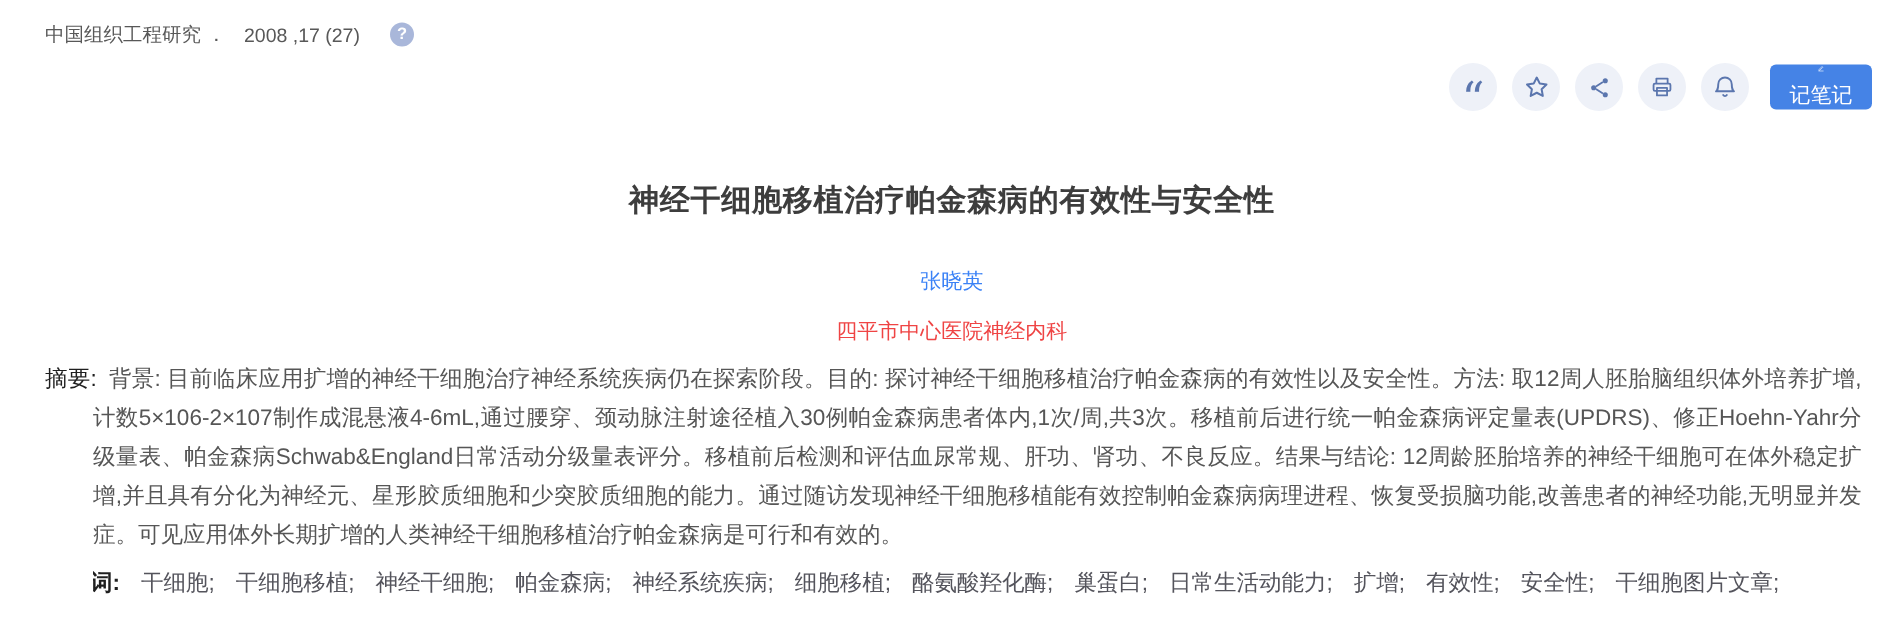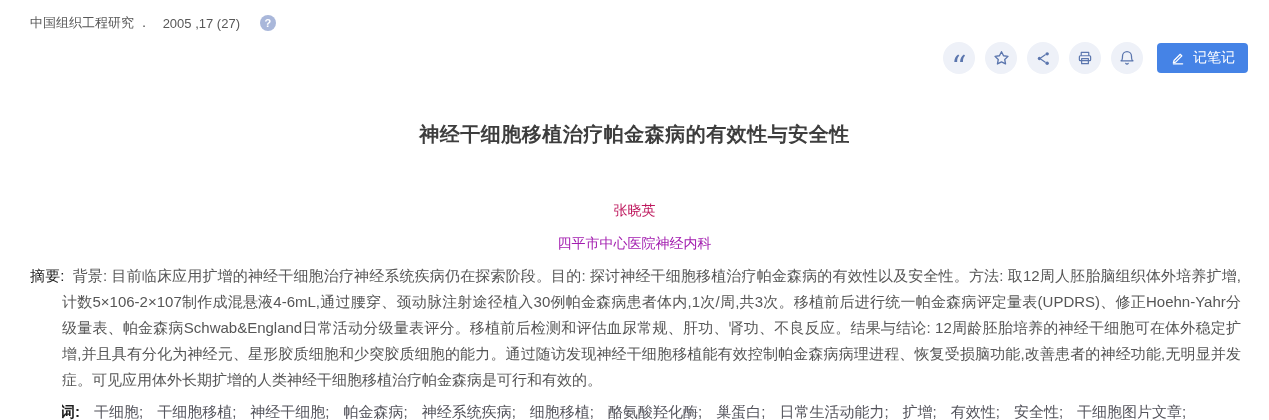--- a/index.html
+++ b/index.html
@@ -19,43 +19,43 @@
   
   .toolbar-row { display:flex; align-items:center; justify-content:flex-end;
     gap:10px; padding-right:21px; margin-top:10px; }
   .icon-circle { width:32px; height:32px; border-radius:50%; background:#eef1f8;
     display:flex; align-items:center; justify-content:center; cursor:pointer; }
   .icon-circle svg { display:block; }
   .quote-glyph { font-family:"DejaVu Serif", serif; font-size:30px; color:#5b76ae;
     line-height:0; transform:translateY(9px); }
   .note-btn { height:30px; display:flex; align-items:center; gap:7px; background:#4583e6;
     border:none; border-radius:4px; color:#ffffff; font-size:14px; padding:0 13px;
-    cursor:pointer; margin-left:4px; font-family:"Liberation Sans", sans-serif; }
+    cursor:pointer; margin-left:4px; font-family:"Liberation Sans", sans-serif;flex-direction:column; }
 
   
   .title { text-align:center; margin-top:44px; font-size:20px; line-height:32px;
     font-weight:600; color:#3d3d3d; letter-spacing:0.5px; }
-  .author { text-align:center; margin-top:52px; font-size:14px; color:#be185d; cursor:pointer; }
-  .affiliation { text-align:center; margin-top:15px; font-size:14px; color:#a21caf; cursor:pointer; }
+  .author { text-align:center; margin-top:29px; font-size:14px; color:#3b82f6; cursor:pointer; }
+  .affiliation { text-align:center; margin-top:15px; font-size:14px; color:#ef4444; cursor:pointer; }
 
   .abstract-row { margin:10px 28px 0 62px; text-indent:-32px; text-align:justify;
     font-size:15px; line-height:26px; color:#565656; }
   .abstract-label { font-weight:normal; color:#1f1f1f; margin-right:8px; }
 
   .keywords-row { margin:6px 28px 0 62px; text-indent:-32px; font-size:15px;
     line-height:26px; color:#54545c; white-space:nowrap; overflow:hidden; }
   .keywords-label { font-weight:bold; color:#1f1f1f; margin-right:14px; }
   .keyword { margin-right:14px; cursor:pointer; }
 </style>
 </head>
 <body>
 
 <div class="header-row">
   <span class="journal">中国组织工程研究 ．</span>
-  <span class="issue">2005 ,17 (27)</span>
+  <span class="issue">2008 ,17 (27)</span>
   <span class="help-circle">?</span>
 </div>
 
 <div class="toolbar-row">
   <span class="icon-circle">
     <span class="quote-glyph">“</span>
   </span>
   <span class="icon-circle">
     <svg width="19" height="19" viewBox="0 0 24 24" fill="none" stroke="#5b76ae" stroke-width="1.7" stroke-linejoin="round">
       <polygon points="12 3.4 14.6 8.5 20.2 9.3 16.1 13.3 17.1 18.9 12 16.2 6.9 18.9 7.9 13.3 3.8 9.3 9.4 8.5"></polygon>

